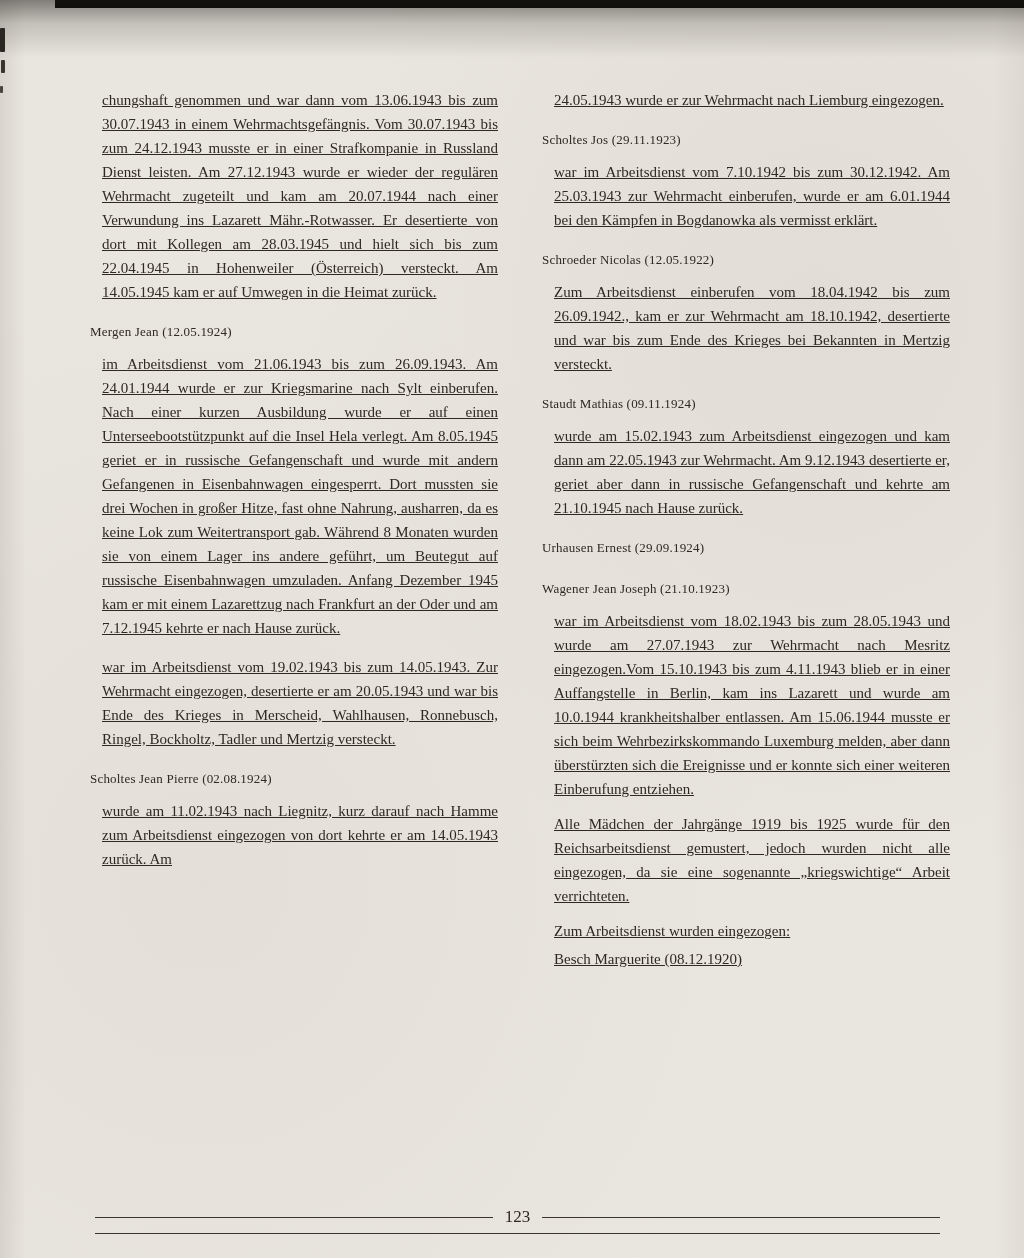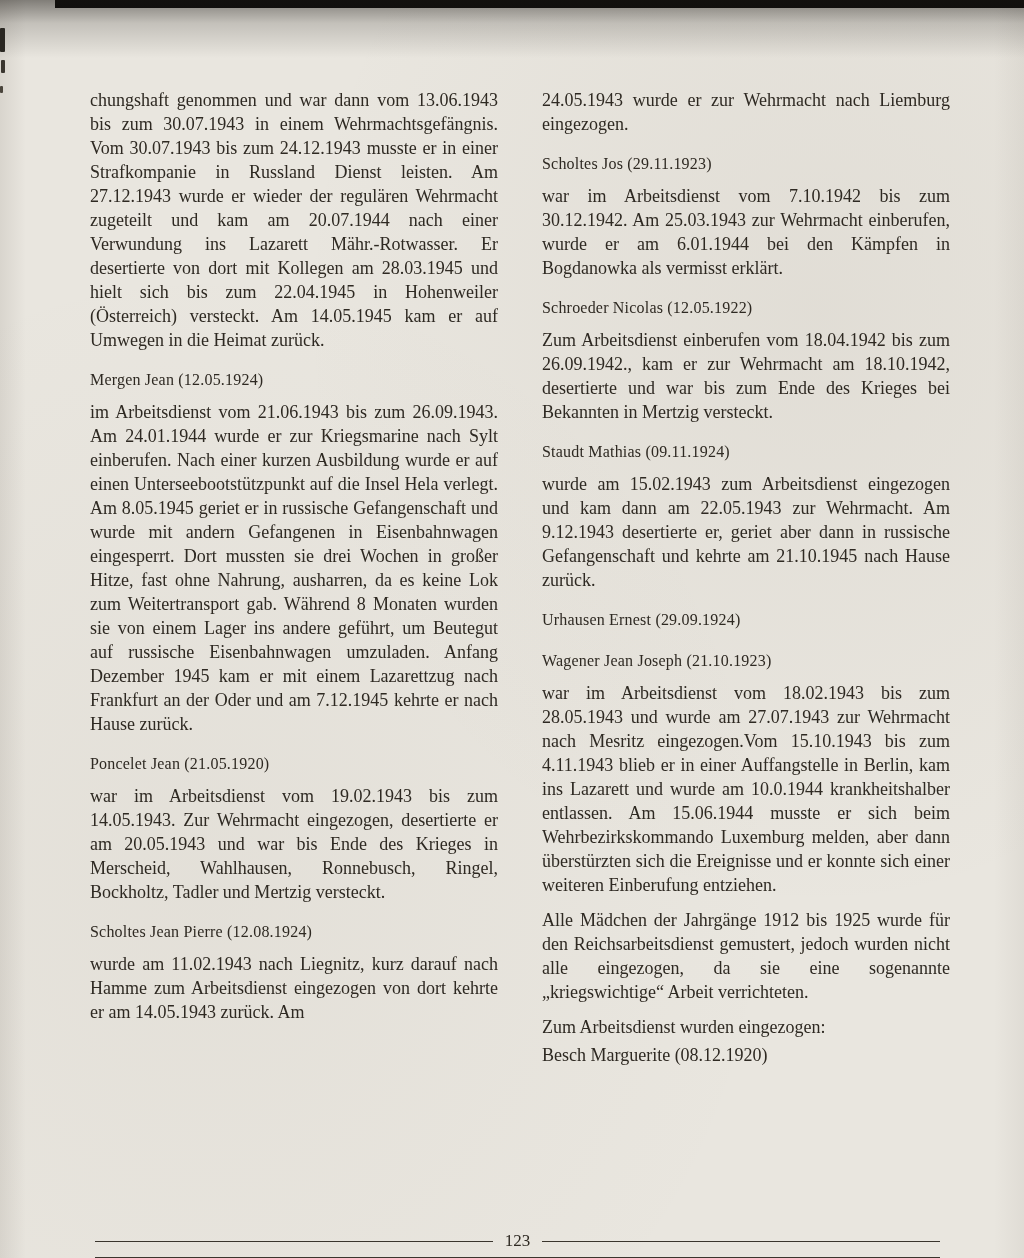--- a/index.html
+++ b/index.html
@@ -37,42 +37,43 @@
     position: absolute;
     top: 88px;
     left: 90px;
     right: 74px;
     display: flex;
     gap: 44px;
   }
   .column { flex: 1 1 0; min-width: 0; }
 
   .para {
-    margin: 0 0 11px 0;
-    font-size: 18px;
+    margin: 0 0 11px 12px;
+    font-size: 15px;
     line-height: 24px;
     text-align: justify;
     hyphens: auto;
+    text-decoration: underline;
     -webkit-hyphens: auto;
   }
   .entry { margin-top: 15px; }
   .entry-heading {
     margin: 8px 0 7px 0;
-    font-size: 16px;
+    font-size: 13px;
     font-weight: normal;
     line-height: 26px;
     letter-spacing: 0.2px;
   }
   .intro-line { margin-bottom: 4px; }
 
   .page-footer {
     position: absolute;
     left: 95px;
     right: 84px;
-    bottom: 0;
+    bottom: 24px;
     text-align: right;
   }
   .pageno-row {
     display: flex;
     align-items: center;
     gap: 10px;
   }
   .rule {
     flex: 1 1 auto;
     height: 0;
@@ -105,26 +106,25 @@
 
     <section class="column">
       <p class="para">chungshaft genommen und war dann vom 13.06.1943 bis zum 30.07.1943 in einem Wehrmachtsgefängnis. Vom 30.07.1943 bis zum 24.12.1943 musste er in einer Strafkompanie in Russland Dienst leisten. Am 27.12.1943 wurde er wieder der regulären Wehrmacht zugeteilt und kam am 20.07.1944 nach einer Verwundung ins Lazarett Mähr.-Rotwasser. Er desertierte von dort mit Kollegen am 28.03.1945 und hielt sich bis zum 22.04.1945 in Hohenweiler (Österreich) versteckt. Am 14.05.1945 kam er auf Umwegen in die Heimat zurück.</p>
 
       <div class="entry">
         <h3 class="entry-heading">Mergen Jean (12.05.1924)</h3>
         <p class="para">im Arbeitsdienst vom 21.06.1943 bis zum 26.09.1943. Am 24.01.1944 wurde er zur Kriegsmarine nach Sylt einberufen. Nach einer kurzen Ausbildung wurde er auf einen Unterseebootstützpunkt auf die Insel Hela verlegt. Am 8.05.1945 geriet er in russische Gefangenschaft und wurde mit andern Gefangenen in Eisenbahnwagen eingesperrt. Dort mussten sie drei Wochen in großer Hitze, fast ohne Nahrung, ausharren, da es keine Lok zum Weitertransport gab. Während 8 Monaten wurden sie von einem Lager ins andere geführt, um Beutegut auf russische Eisenbahnwagen umzuladen. Anfang Dezember 1945 kam er mit einem Lazarettzug nach Frankfurt an der Oder und am 7.12.1945 kehrte er nach Hause zurück.</p>
       </div>
 
       <div class="entry">
-        <h3 class="entry-heading">Poncelet Jean (21.05.1920)</h3>
         <p class="para">war im Arbeitsdienst vom 19.02.1943 bis zum 14.05.1943. Zur Wehrmacht eingezogen, desertierte er am 20.05.1943 und war bis Ende des Krieges in Merscheid, Wahlhausen, Ronnebusch, Ringel, Bockholtz, Tadler und Mertzig versteckt.</p>
       </div>
 
       <div class="entry">
-        <h3 class="entry-heading">Scholtes Jean Pierre (12.08.1924)</h3>
+        <h3 class="entry-heading">Scholtes Jean Pierre (02.08.1924)</h3>
         <p class="para">wurde am 11.02.1943 nach Liegnitz, kurz darauf nach Hamme zum Arbeitsdienst eingezogen von dort kehrte er am 14.05.1943 zurück. Am</p>
       </div>
     </section>
 
     <section class="column">
       <p class="para">24.05.1943 wurde er zur Wehrmacht nach Liemburg eingezogen.</p>
 
       <div class="entry">
         <h3 class="entry-heading">Scholtes Jos (29.11.1923)</h3>
         <p class="para">war im Arbeitsdienst vom 7.10.1942 bis zum 30.12.1942. Am 25.03.1943 zur Wehrmacht einberufen, wurde er am 6.01.1944 bei den Kämpfen in Bogdanowka als vermisst erklärt.</p>
@@ -142,21 +142,21 @@
 
       <div class="entry">
         <h3 class="entry-heading">Urhausen Ernest (29.09.1924)</h3>
       </div>
 
       <div class="entry">
         <h3 class="entry-heading">Wagener Jean Joseph (21.10.1923)</h3>
         <p class="para">war im Arbeitsdienst vom 18.02.1943 bis zum 28.05.1943 und wurde am 27.07.1943 zur Wehrmacht nach Mesritz eingezogen.Vom 15.10.1943 bis zum 4.11.1943 blieb er in einer Auffangstelle in Berlin, kam ins Lazarett und wurde am 10.0.1944 krankheitshalber entlassen. Am 15.06.1944 musste er sich beim Wehrbezirkskommando Luxemburg melden, aber dann überstürzten sich die Ereignisse und er konnte sich einer weiteren Einberufung entziehen.</p>
       </div>
 
-      <p class="para">Alle Mädchen der Jahrgänge 1912 bis 1925 wurde für den Reichsarbeitsdienst gemustert, jedoch wurden nicht alle eingezogen, da sie eine sogenannte „kriegswichtige“ Arbeit verrichteten.</p>
+      <p class="para">Alle Mädchen der Jahrgänge 1919 bis 1925 wurde für den Reichsarbeitsdienst gemustert, jedoch wurden nicht alle eingezogen, da sie eine sogenannte „kriegswichtige“ Arbeit verrichteten.</p>
       <p class="para intro-line">Zum Arbeitsdienst wurden eingezogen:</p>
       <p class="para">Besch Marguerite (08.12.1920)</p>
     </section>
 
   </main>
 
   <footer class="page-footer">
     <div class="pageno-row">
       <span class="rule"></span>
       <span class="pageno">123</span>

